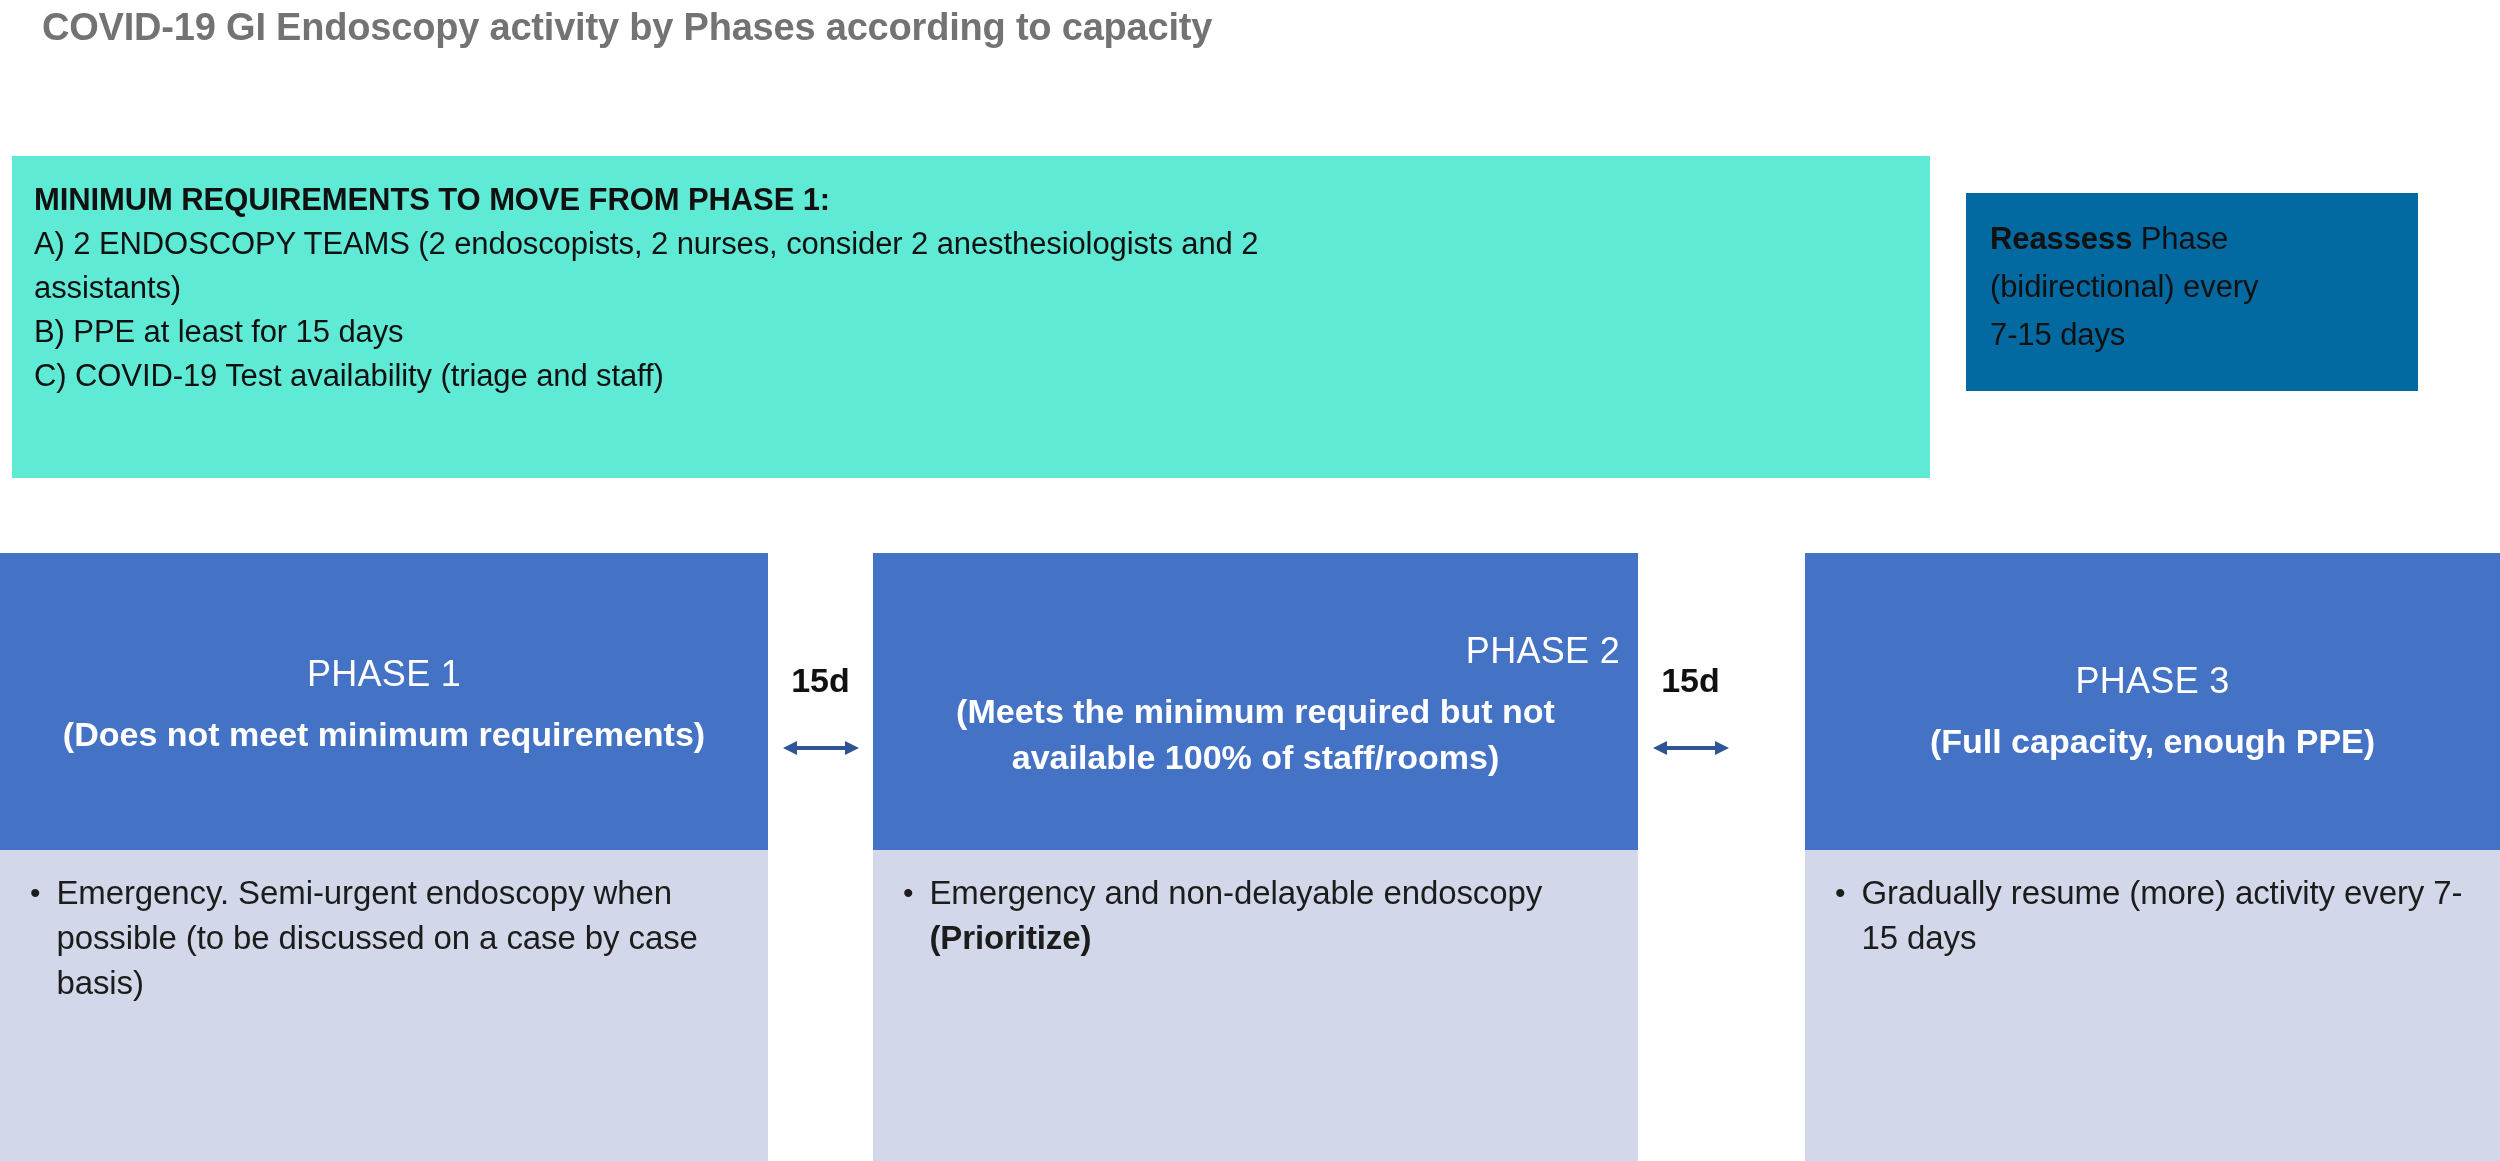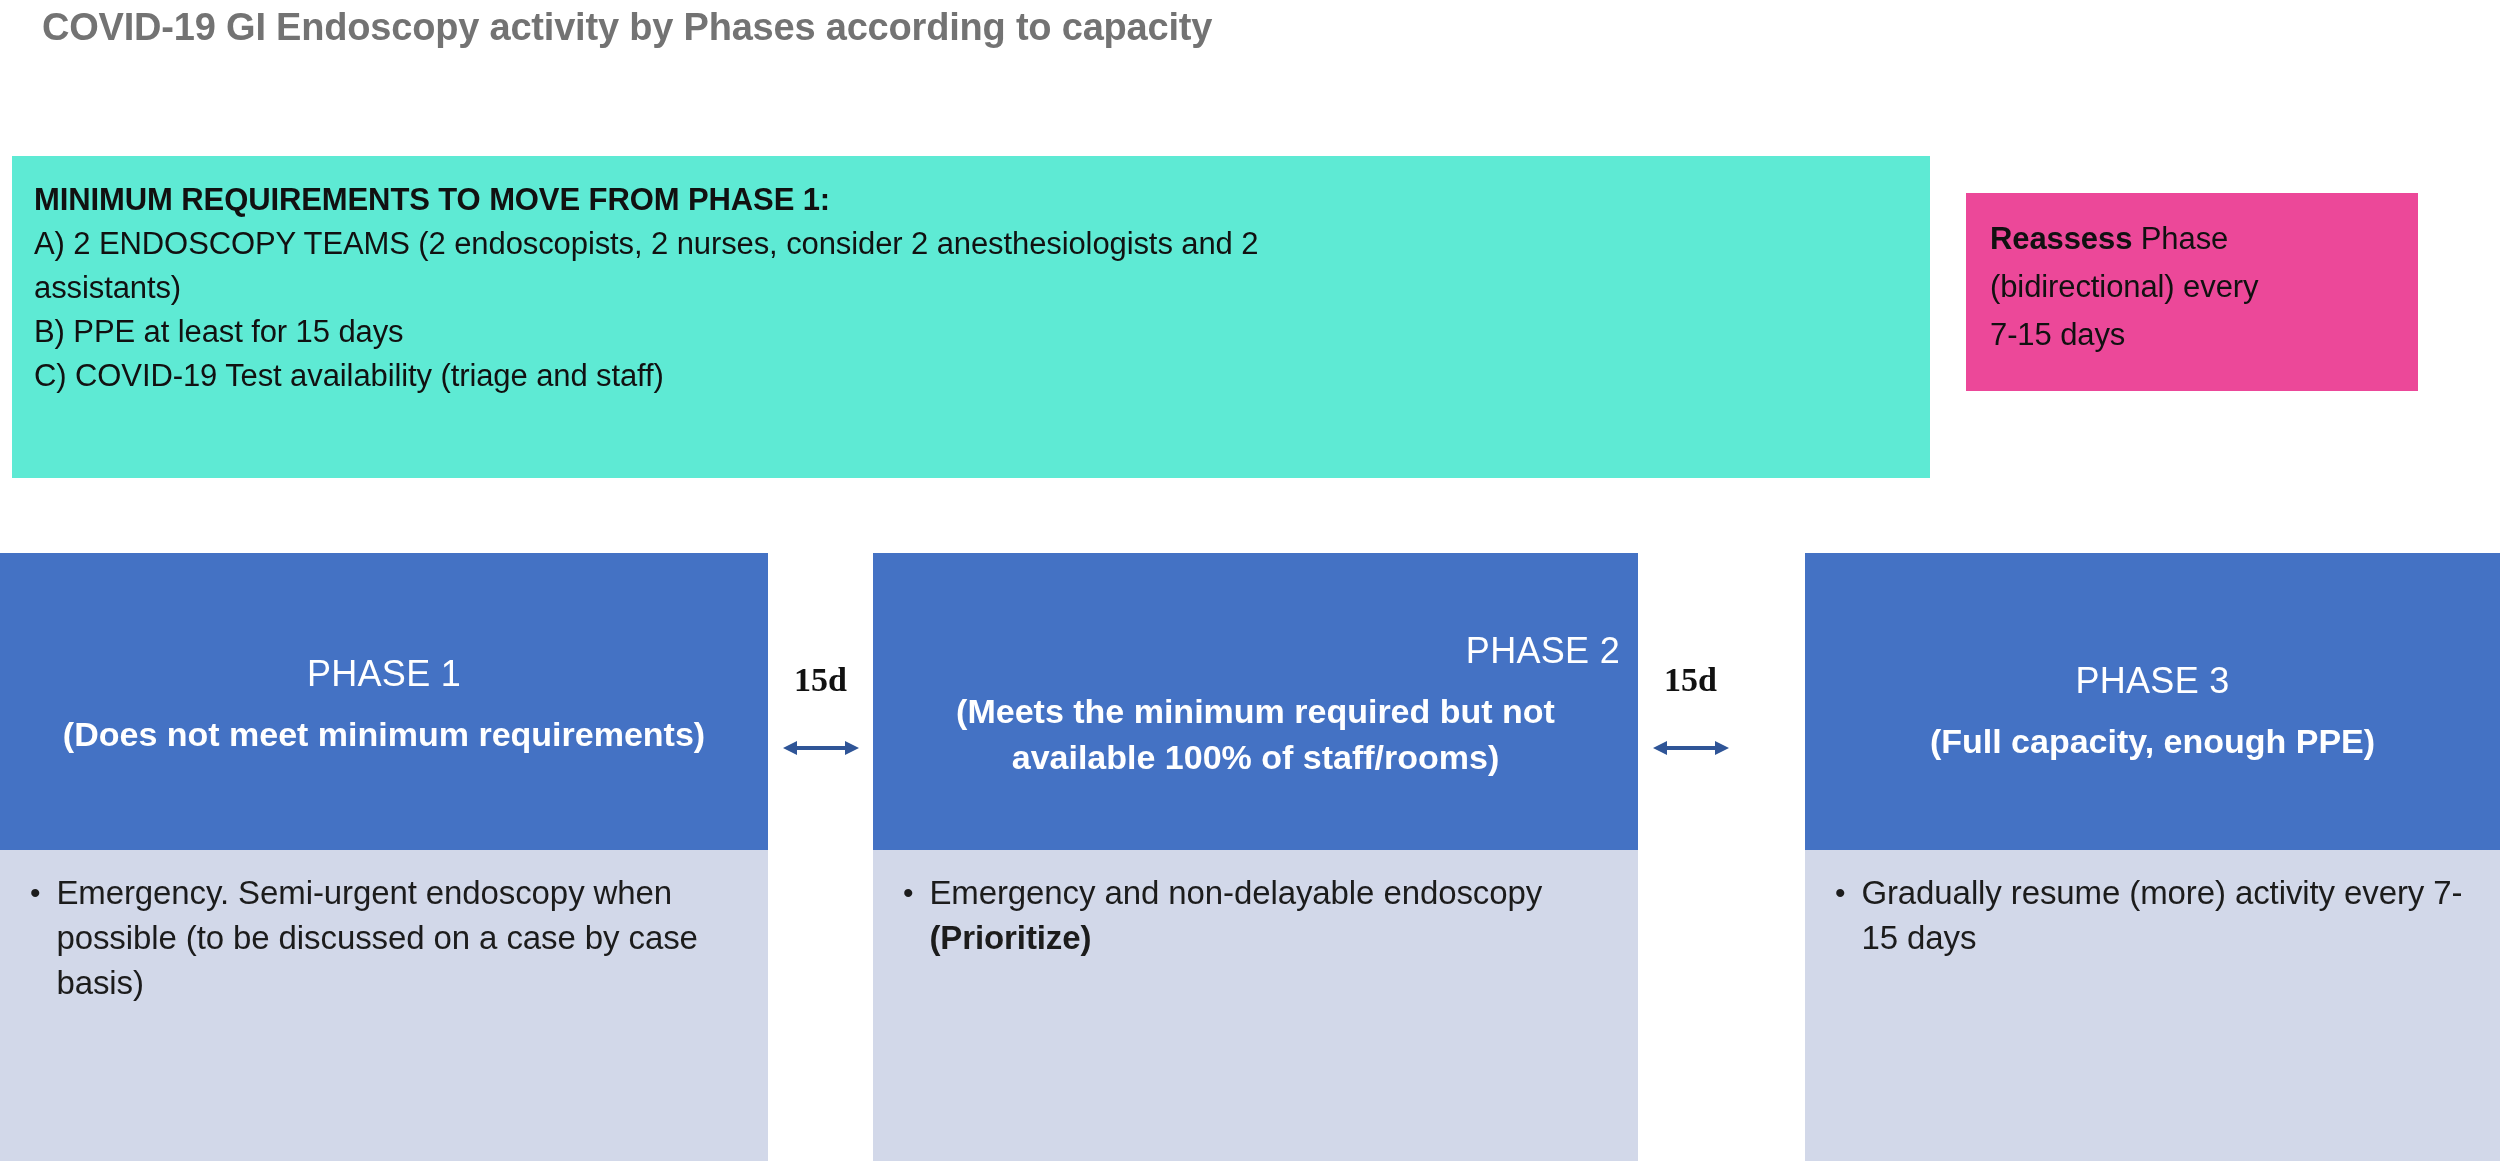--- a/index.html
+++ b/index.html
@@ -47,21 +47,21 @@
     font-weight: bold;
   }
 
   
   #reassess-note {
     position: absolute;
     left: 1966px;
     top: 193px;
     width: 452px;
     height: 198px;
-    background: #ec4899;
+    background: #0369a1;
     box-sizing: border-box;
     padding: 22px 20px 12px 24px;
   }
   #reassess-note .note-line {
     font-size: 31px;
     line-height: 48px;
     color: #111111;
     letter-spacing: -0.1px;
   }
   #reassess-note .note-line b { font-weight: bold; }
@@ -128,21 +128,20 @@
   }
   .bullet-text b { font-weight: bold; }
 
   
   .connector {
     position: absolute;
     width: 105px;
     display: flex;
     flex-direction: column;
     align-items: center;
-    font-family: Liberation Serif, serif;
   }
   #connector-1 { left: 768px; top: 660px; }
   #connector-2 { left: 1638px; top: 660px; }
   .connector-label {
     font-size: 34px;
     font-weight: bold;
     color: #111111;
     line-height: 40px;
   }
   .connector-arrow {

